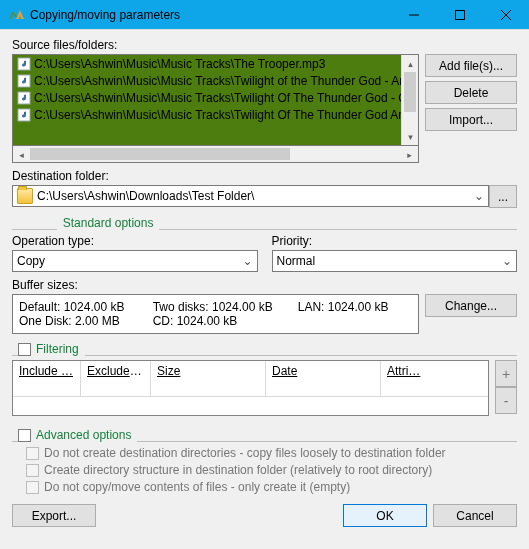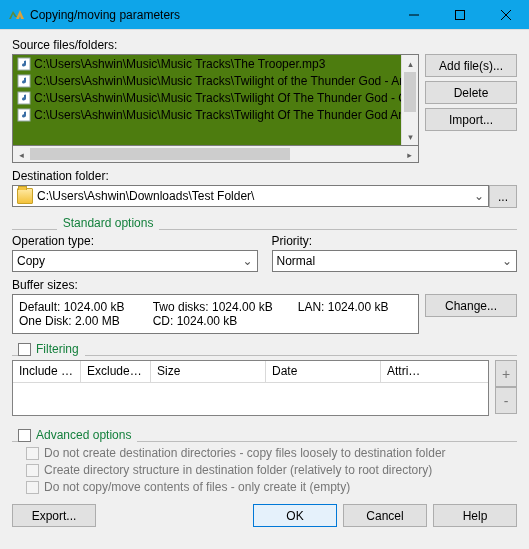--- a/index.html
+++ b/index.html
@@ -33,21 +33,21 @@
 .group-head { display:flex; align-items:flex-end; margin: 8px 0 4px 0; color:#15803d; }
 .group-head .line { flex:1; height:1px; background:#bdbdbd; }
 .group-head .text { padding: 0 6px; }
 .checkbox { width:13px; height:13px; border:1px solid #7a7a7a; background:#fff; margin-right:5px; flex-shrink:0; display:inline-block; vertical-align:middle; }
 .checkbox.disabled { border-color:#bcbcbc; background:#f4f4f4; }
 .checkline { display:flex; align-items:center; margin:3px 0 3px 14px; color:#777; }
 .two-col { display:flex; gap:14px; }
 .two-col > div { flex:1; }
 .buffer-box { border:1px solid #7a7a7a; background:#fff; padding:3px 6px; display:grid; grid-template-columns: 1.1fr 1.2fr 1fr; column-gap:8px; row-gap:0; height:40px; align-content:center; }
 .filter-table { border:1px solid #828282; background:#fff; height:56px; display:flex; }
-.filter-head { display:flex; height:22px; background:#fff; }
+.filter-head { display:flex; height:36px; background:#fff;text-decoration:underline; }
 .filter-col { border-right:1px solid #d9d9d9; border-bottom:1px solid #d9d9d9; padding:3px 6px; overflow:hidden; white-space:nowrap; text-overflow:ellipsis; background:#fff; }
 .filter-body { flex:1; }
 .filter-side { width:22px; display:flex; flex-direction:column; }
 .filter-side .btn { height:27px; width:22px; padding:0; font-size:14px; color:#777; }
 .bottom-bar { display:flex; gap:6px; margin-top:10px; align-items:center; }
 .bottom-bar .spacer { flex:1; }
 .btn.wide { width:84px; }
 .btn.primary { border:1px solid #0078d7; background:#e5f1fb; }
 .app-icon { width:16px; height:16px; margin-right:6px; }
 </style>
@@ -233,16 +233,15 @@
   <div class="checkline">
     <span class="checkbox disabled"></span>
     <span>Do not copy/move contents of files - only create it (empty)</span>
   </div>
 
   <div class="bottom-bar">
     <div class="btn wide">Export...</div>
     <div class="spacer"></div>
     <div class="btn wide primary">OK</div>
     <div class="btn wide">Cancel</div>
-    <div class="btn wide">Help</div>
   </div>
 
 </div>
 
 </body></html>

